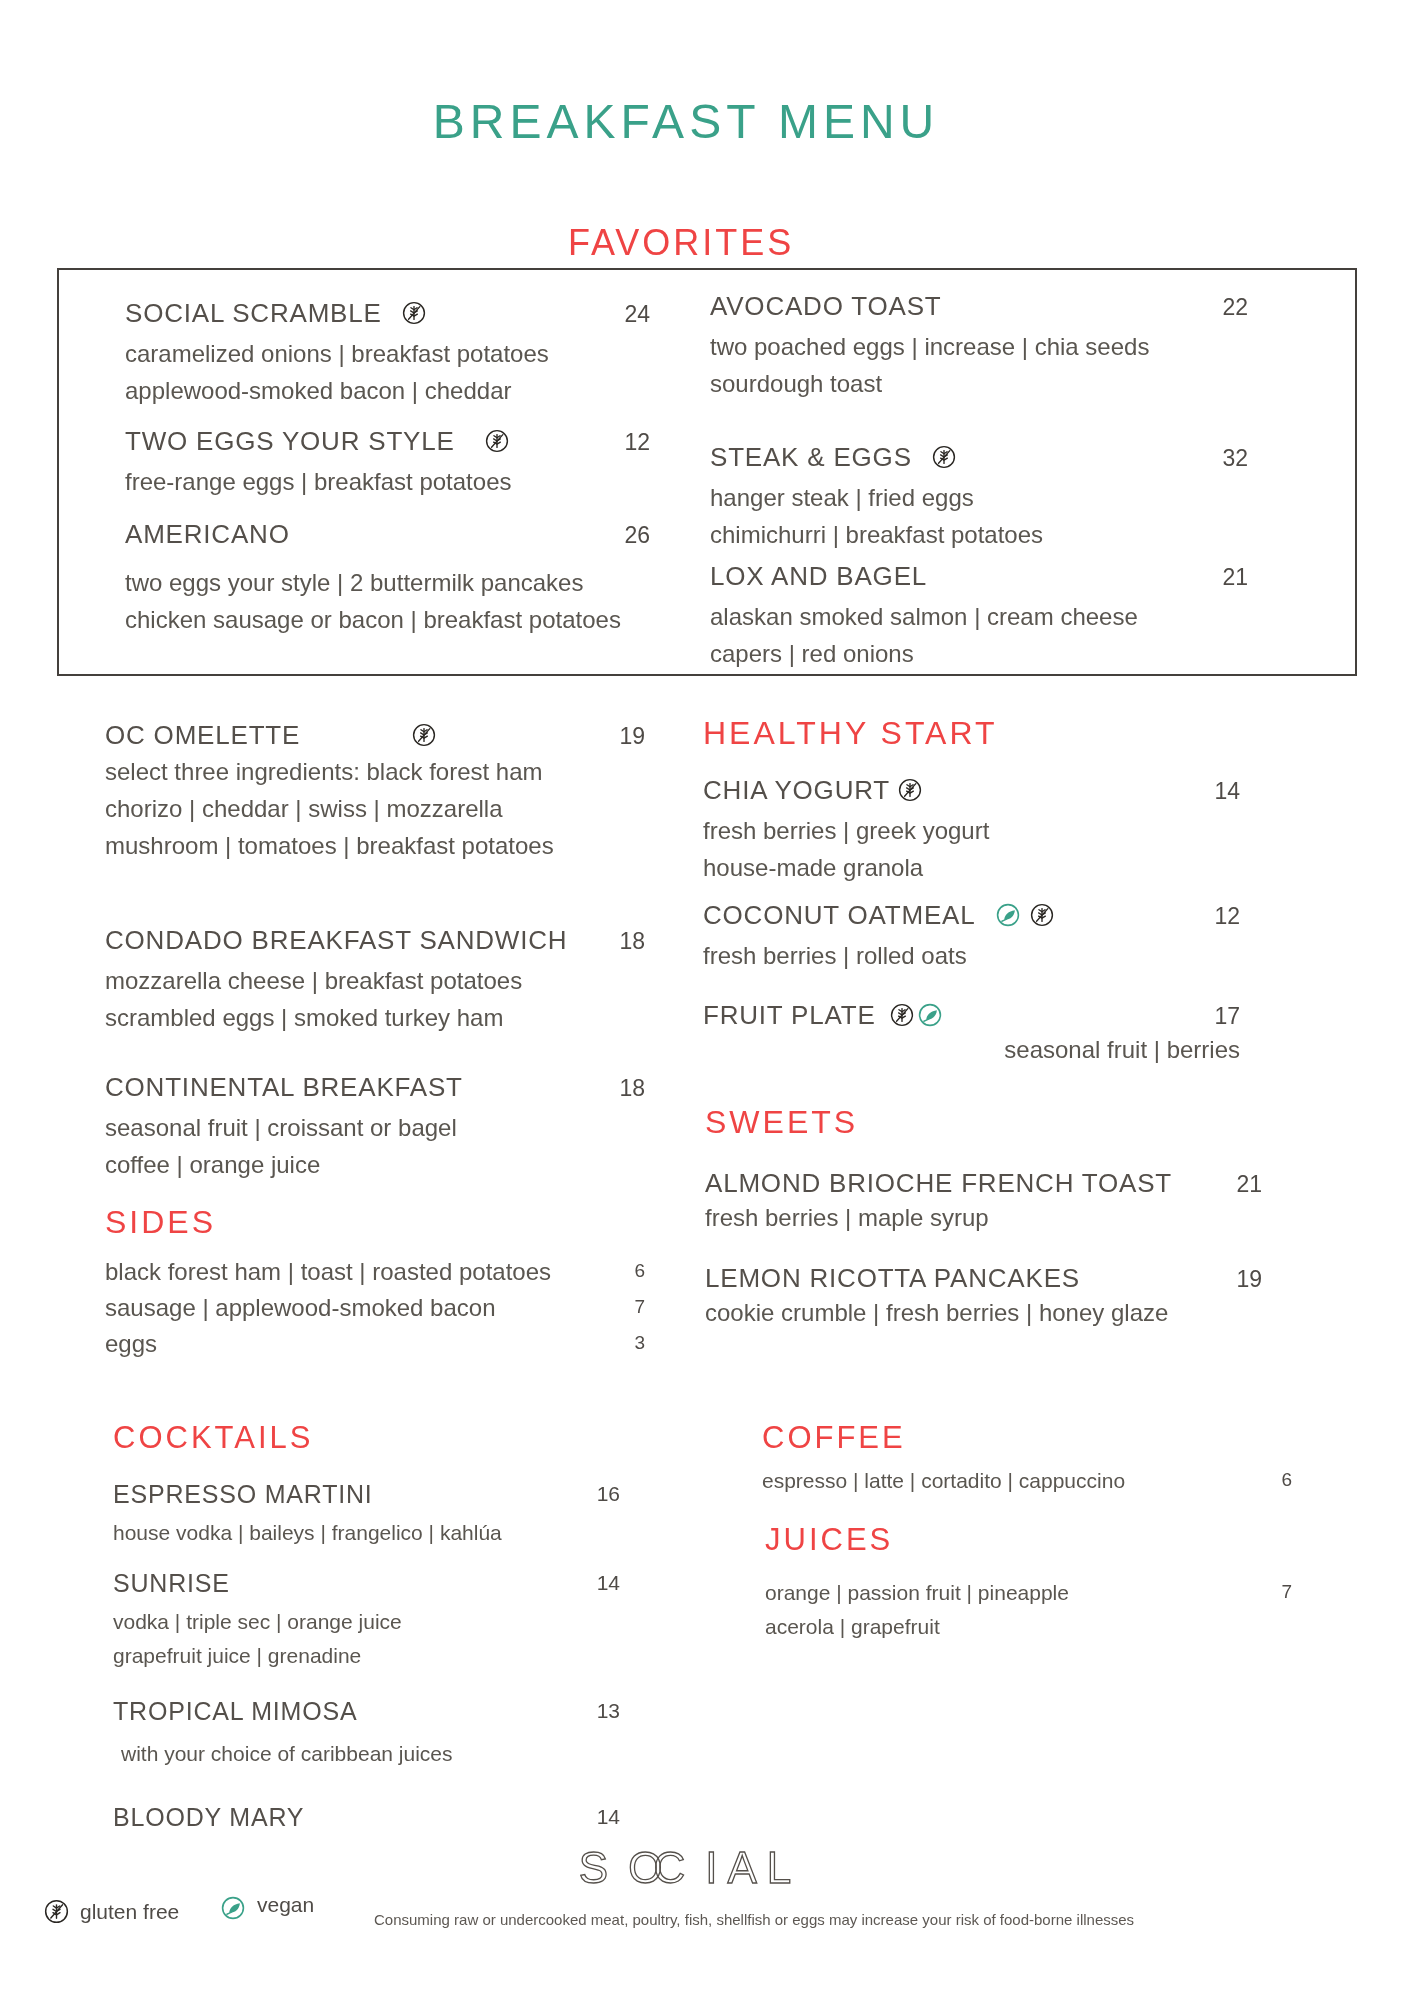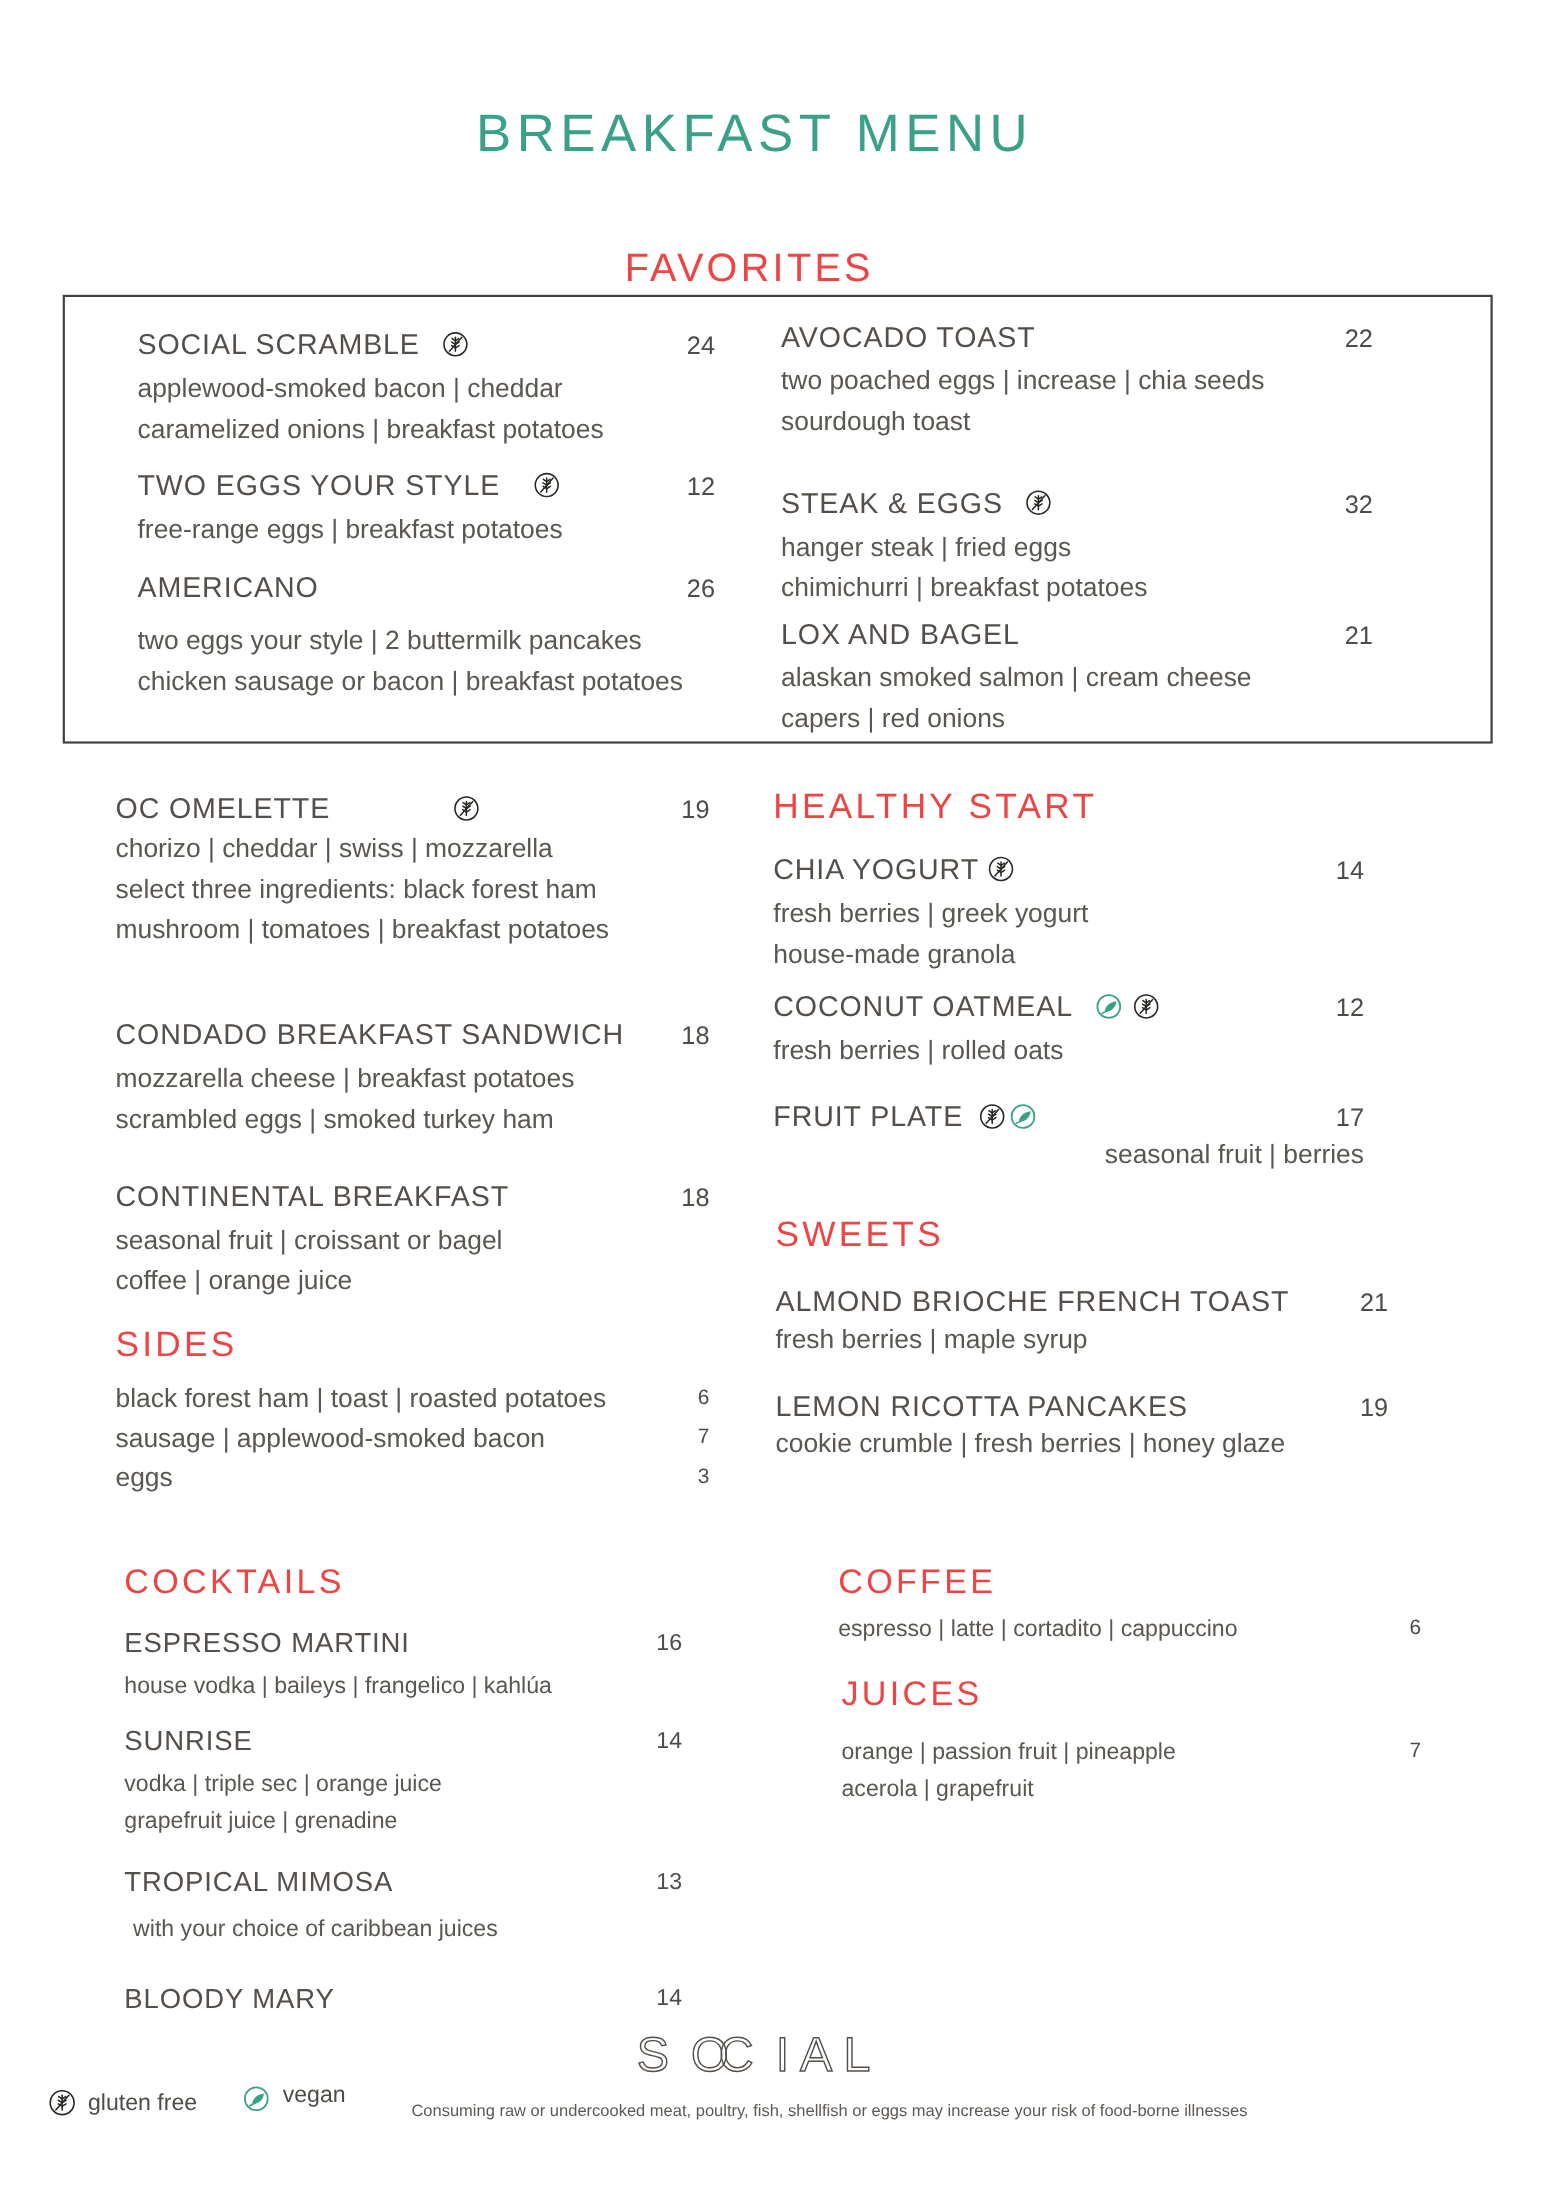--- a/index.html
+++ b/index.html
@@ -76,22 +76,22 @@
 
   <div class="item" style="left:125px;top:297px;width:525px;">
     <div class="head">
       <span class="nm">SOCIAL SCRAMBLE</span>
       <svg class="icn" style="margin-left:20px;">
           <use href="#ic-gf"></use>
         </svg>
       <span class="pr">24</span>
     </div>
     <div class="db">
+      <div class="dl">caramelized onions | breakfast potatoes</div>
       <div class="dl">applewood-smoked bacon | cheddar</div>
-      <div class="dl">caramelized onions | breakfast potatoes</div>
     </div>
   </div>
 
   <div class="item" style="left:125px;top:425px;width:525px;">
     <div class="head">
       <span class="nm">TWO EGGS YOUR STYLE</span>
       <svg class="icn" style="margin-left:30px;">
           <use href="#ic-gf"></use>
         </svg>
       <span class="pr">12</span>
@@ -150,22 +150,22 @@
 
   <div class="item" style="left:105px;top:719px;width:540px;">
     <div class="head">
       <span class="nm">OC OMELETTE</span>
       <svg class="icn" style="margin-left:112px;">
           <use href="#ic-gf"></use>
         </svg>
       <span class="pr">19</span>
     </div>
     <div class="db" style="margin-top:2px;">
+      <div class="dl">select three ingredients: black forest ham</div>
       <div class="dl">chorizo | cheddar | swiss | mozzarella</div>
-      <div class="dl">select three ingredients: black forest ham</div>
       <div class="dl">mushroom | tomatoes | breakfast potatoes</div>
     </div>
   </div>
 
   <div class="item" style="left:105px;top:924px;width:540px;">
     <div class="head">
       <span class="nm">CONDADO BREAKFAST SANDWICH</span>
       <span class="pr">18</span>
     </div>
     <div class="db">

